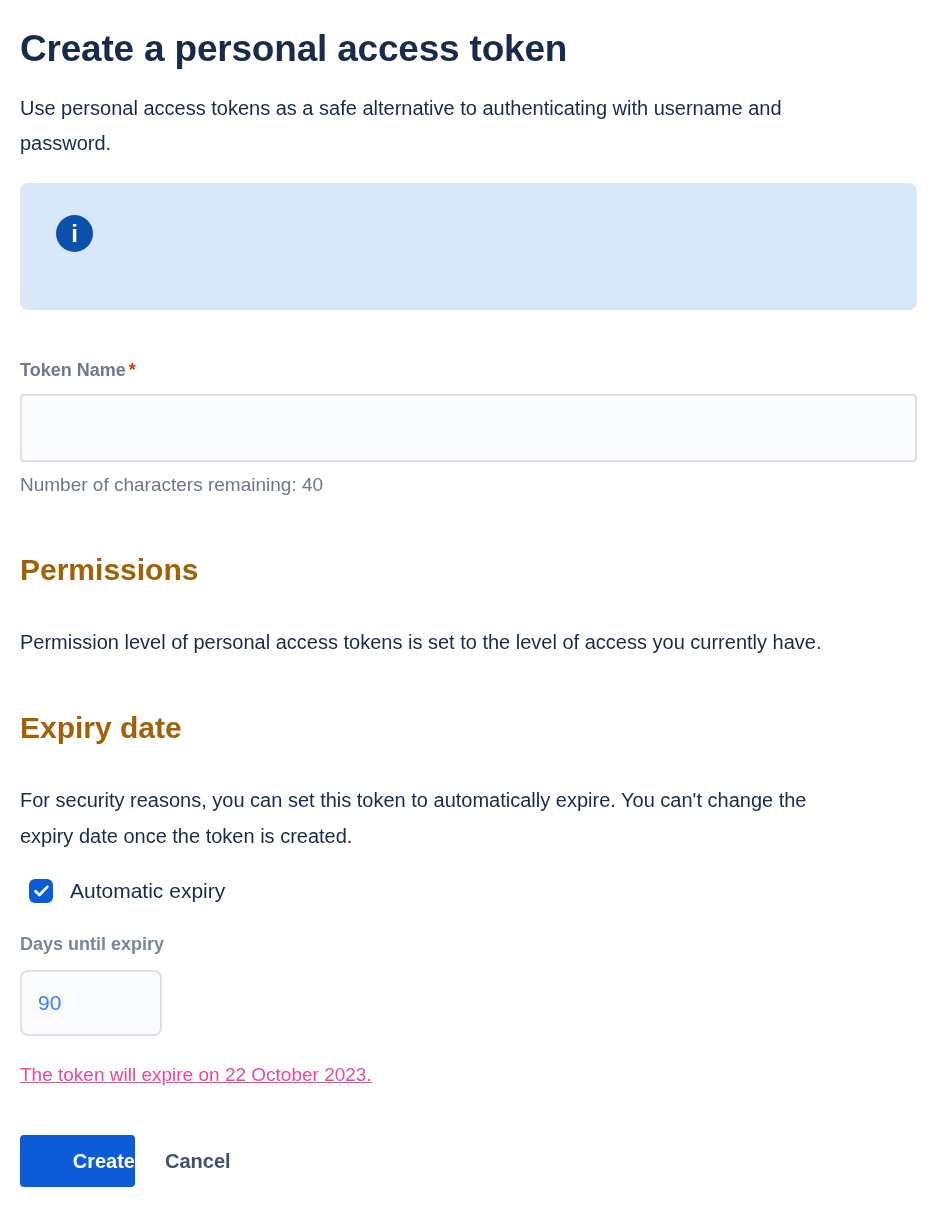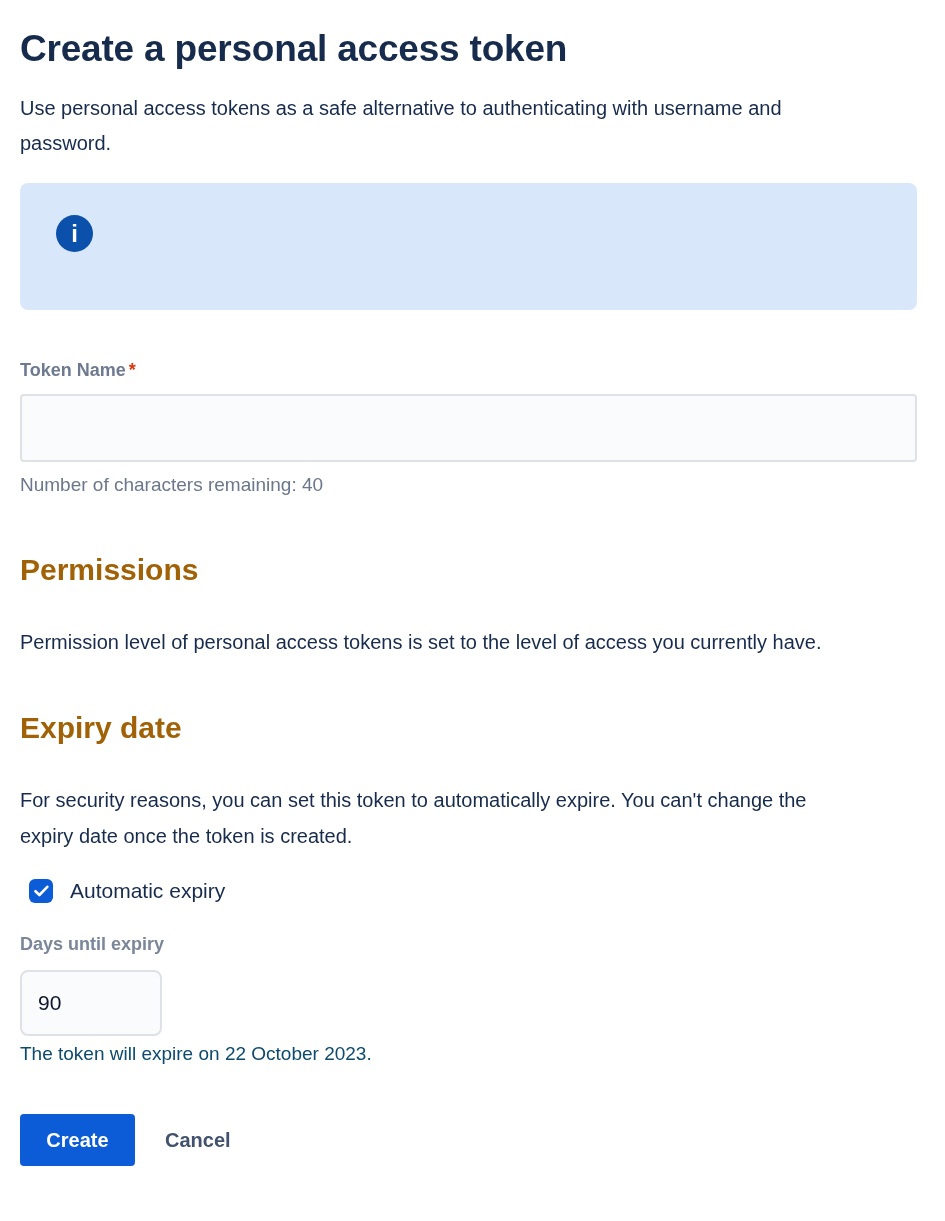--- a/index.html
+++ b/index.html
@@ -135,46 +135,48 @@
   .days-input {
     display: block;
     margin-top: 15px;
     width: 142px;
     height: 66px;
     background: #FAFBFC;
     border: 2px solid #DFE1E6;
     border-radius: 8px;
     font-family: "Liberation Sans", sans-serif;
     font-size: 21px;
-    color: #0f172a;
+    color: #3b82f6;
     padding: 0 16px;
     outline: none;
   }
   .expire-note {
-    margin-top: 7px;
+    margin-top: 28px;
     font-size: 19px;
-    color: #0c4a6e;
+    color: #ec4899;
+    text-decoration: underline;
   }
 
   .actions {
     margin-top: 49px;
     display: flex;
     align-items: center;
   }
   .create-button {
     width: 115px;
     height: 52px;
     background: #0B5CD6;
     color: #ffffff;
     border: none;
     border-radius: 4px;
     font-family: "Liberation Sans", sans-serif;
     font-size: 20px;
     font-weight: 700;
     cursor: pointer;
+    text-align: right;
   }
   .cancel-button {
     margin-left: 30px;
     background: none;
     border: none;
     font-family: "Liberation Sans", sans-serif;
     font-size: 20px;
     font-weight: 700;
     color: #42526E;
     cursor: pointer;

